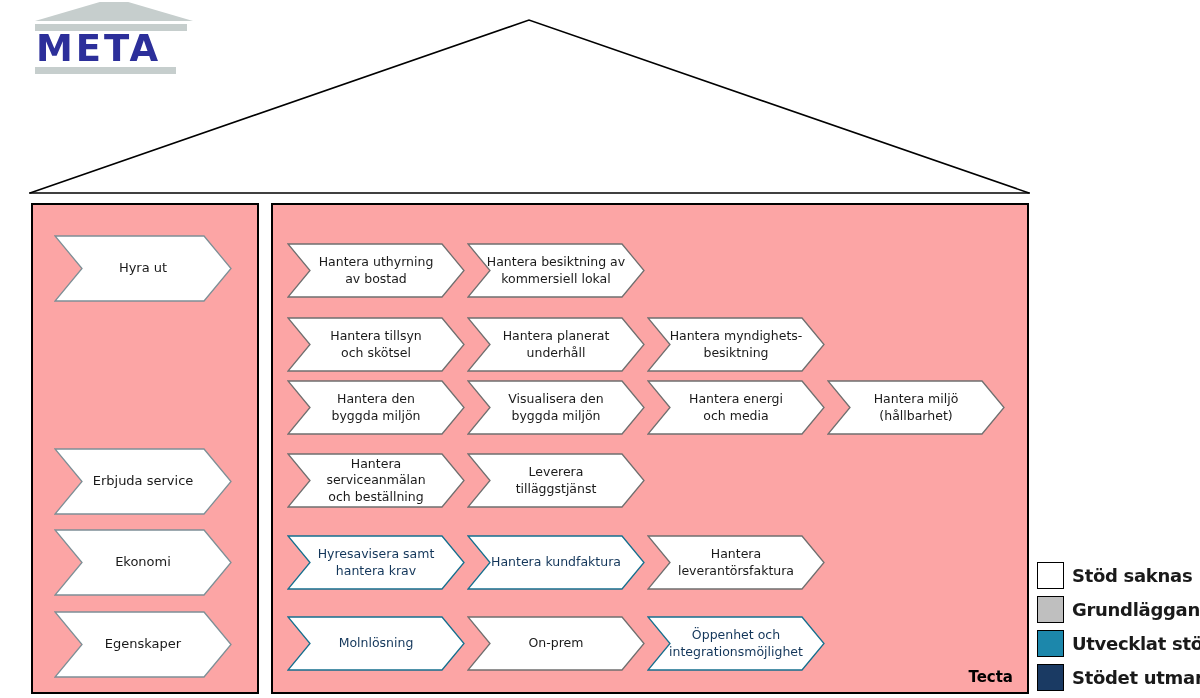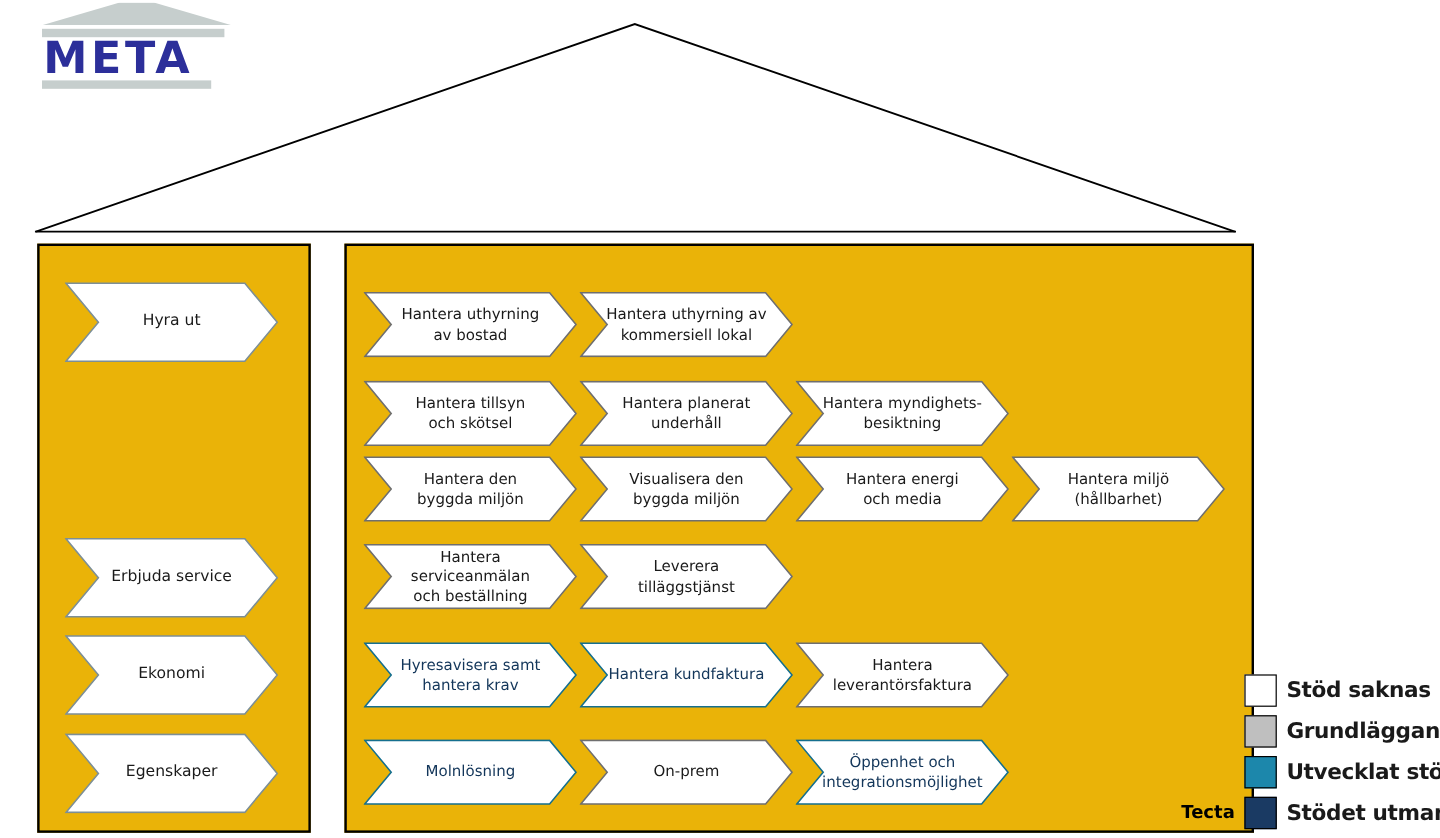--- a/index.html
+++ b/index.html
@@ -13,23 +13,23 @@
     clip-path:polygon(41% 0, 59% 0, 100% 100%, 0 100%); }
   .logo-bar1 { width:152px; height:7px; background:#c6cecd; margin-top:3px; }
   .logo-text { font-size:37px; font-weight:bold; color:#2c2f9a; letter-spacing:3px;
     line-height:1.1; margin:-2px 0 -3px 1px; }
   .logo-bar2 { width:141px; height:7px; background:#c6cecd; }
 
   
   .roof-svg { position:absolute; left:0; top:0; width:1002px; height:198px; }
 
   
-  .box { position:absolute; border:2px solid #000; background:#eab308; }
+  .box { position:absolute; border:2px solid #000; background:#fca5a5; }
   .box-left  { left:2px;   top:203px; width:228px; height:491px; }
-  .box-right { left:258px; top:203px; width:758px; height:491px;text-decoration:underline; }
+  .box-right { left:242px; top:203px; width:758px; height:491px;text-decoration:underline; }
 
   
   .chev { position:absolute; }
   .chev svg { position:absolute; left:0; top:0; width:100%; height:100%; display:block; }
   .chev polygon { fill:#ffffff; stroke:#6f6f6f; stroke-width:1.3px; }
   .chev-label { position:absolute; inset:0; display:flex; align-items:center;
     justify-content:center; text-align:center; white-space:pre-line;
     line-height:1.3; padding:0 16px; }
   .cat  { width:178px; height:67px; left:21px; }
   .cat .chev-label { font-size:13px; }
@@ -105,21 +105,21 @@
       <svg viewBox="0 0 178 55" preserveAspectRatio="none">
           <polygon points="1,1 155,1 177,27.5 155,54 1,54 23,27.5" fill="#bfbfbf"></polygon>
         </svg>
       <span class="chev-label">Hantera uthyrning
 av bostad</span>
     </div>
     <div class="chev proc r0 c1 s-basic">
       <svg viewBox="0 0 178 55" preserveAspectRatio="none">
           <polygon points="1,1 155,1 177,27.5 155,54 1,54 23,27.5" fill="#bfbfbf"></polygon>
         </svg>
-      <span class="chev-label">Hantera uthyrning av
+      <span class="chev-label">Hantera besiktning av
 kommersiell lokal</span>
     </div>
 
     <div class="chev proc r1 c0 s-basic">
       <svg viewBox="0 0 178 55" preserveAspectRatio="none">
           <polygon points="1,1 155,1 177,27.5 155,54 1,54 23,27.5" fill="#bfbfbf"></polygon>
         </svg>
       <span class="chev-label">Hantera tillsyn
 och skötsel</span>
     </div>

